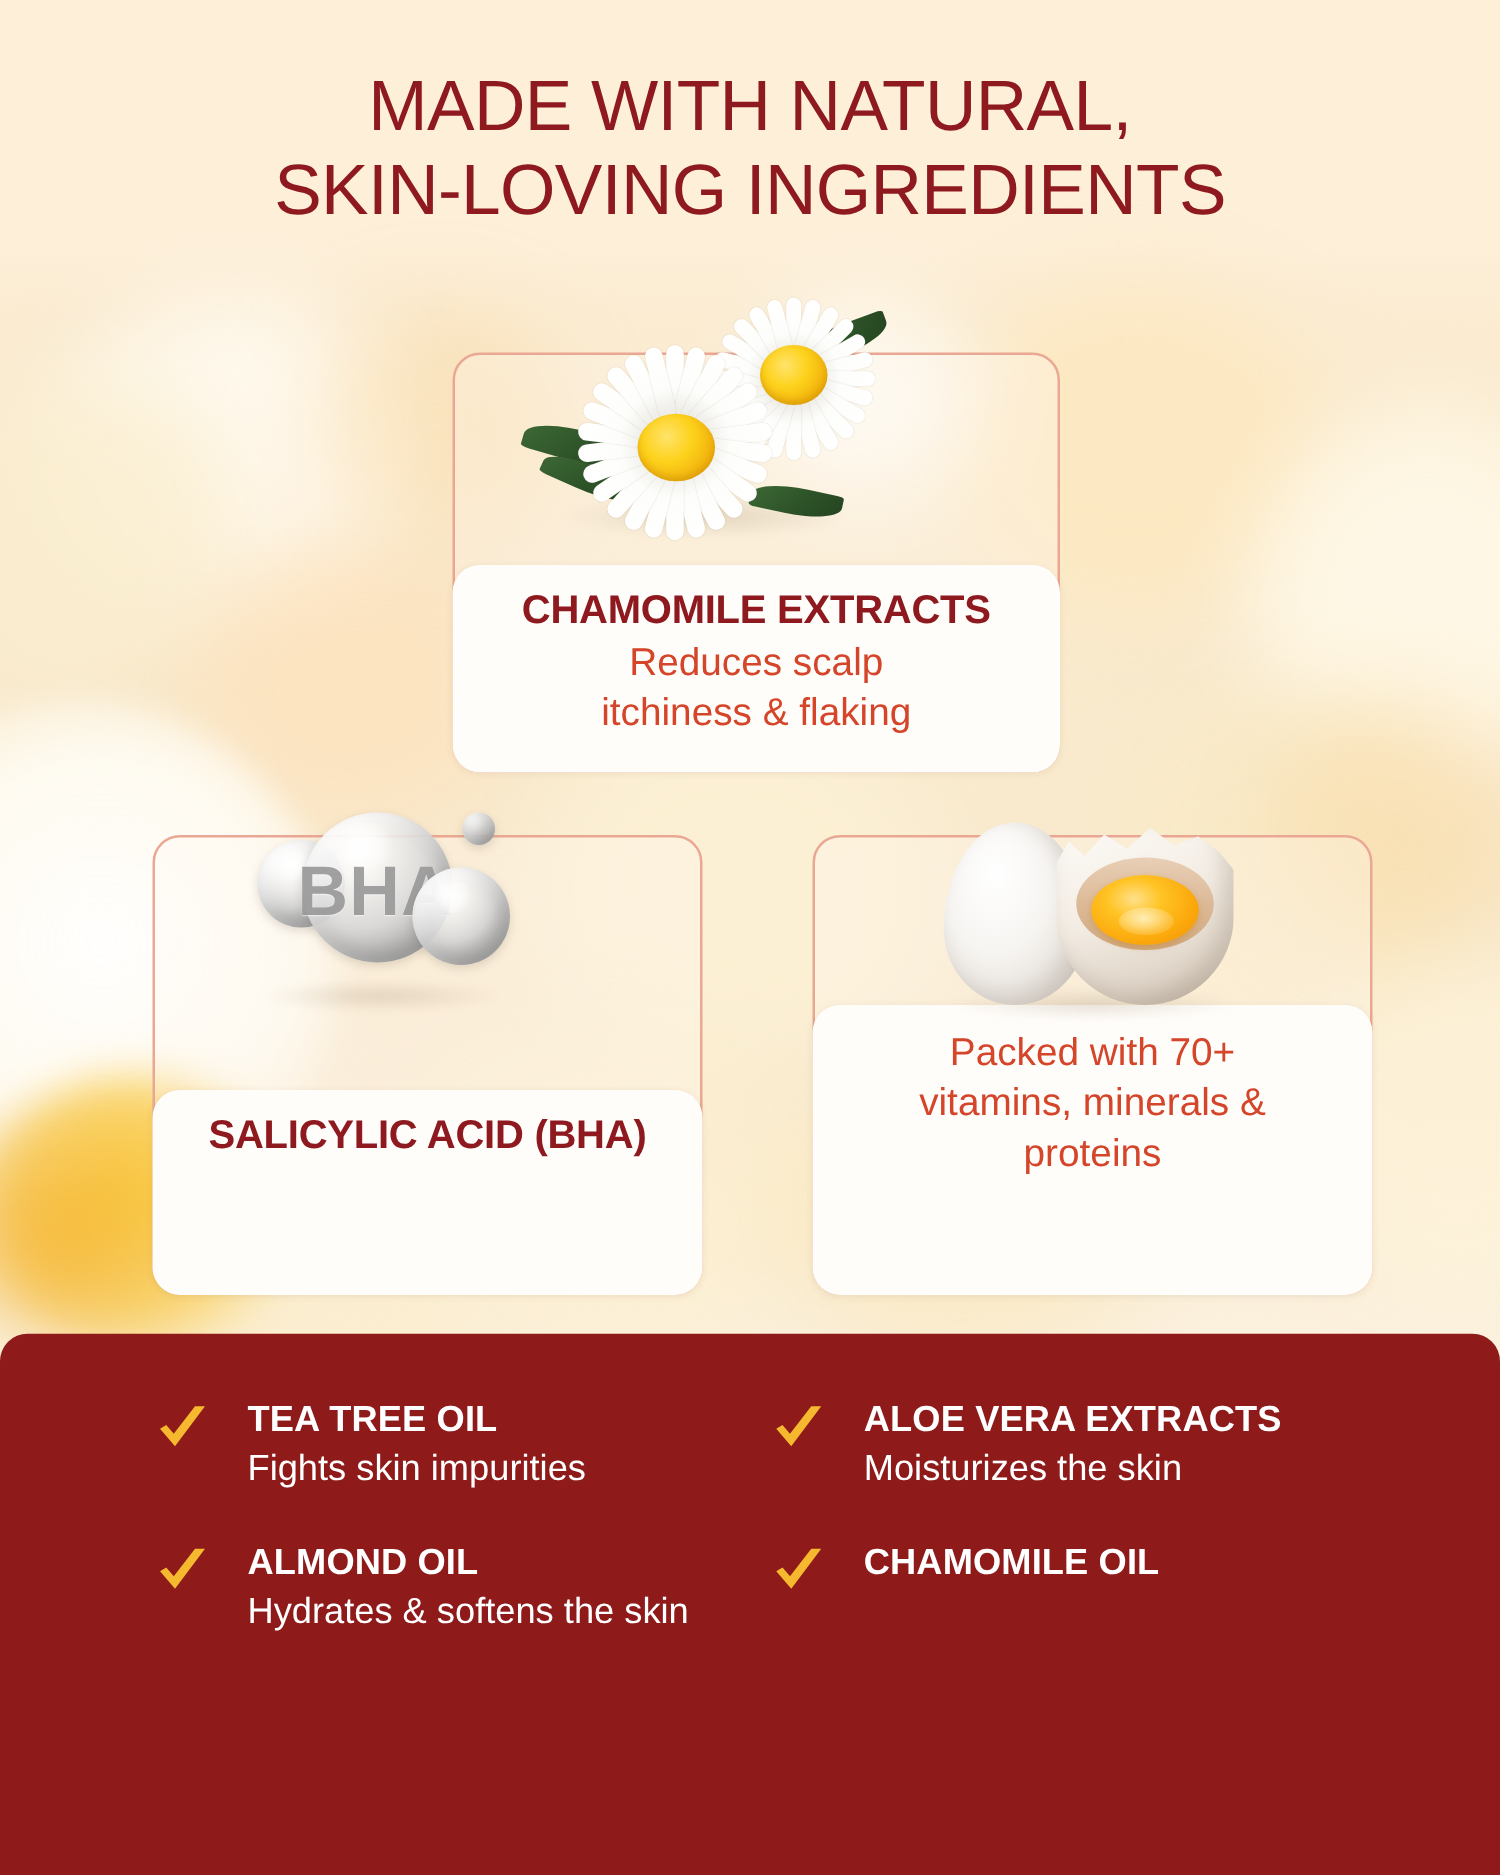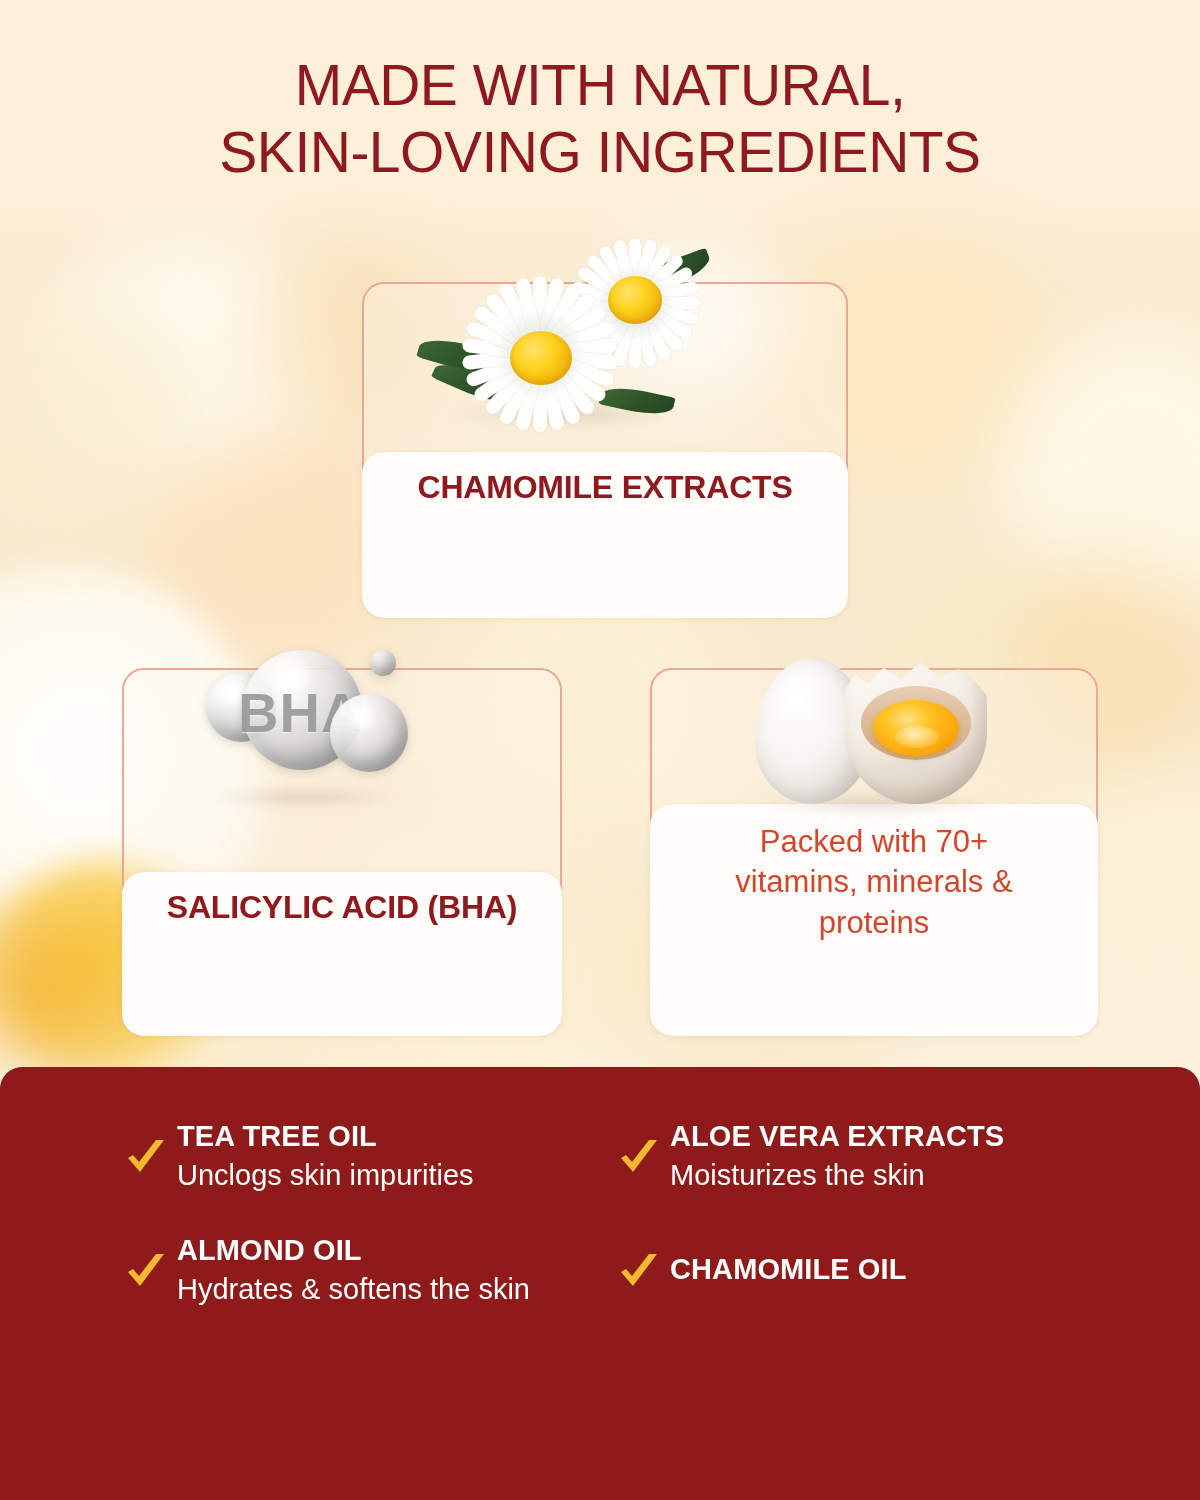--- a/index.html
+++ b/index.html
@@ -209,22 +209,22 @@
   }
   .benefit-grid {
     display:grid;
     grid-template-columns:1fr 1fr;
     column-gap:38px;
     row-gap:38px;
     padding:0 126px 0 126px;
   }
   .benefit {
     display:flex;
-    align-items:center;
-    gap:11px;
+    align-items:flex-start;
+    gap:32px;
   }
   .check-icon {
     flex:0 0 auto;
     width:40px; height:42px;
     margin-top:4px;
   }
   .benefit-body { flex:1 1 auto; min-width:0; }
   .benefit-title {
     color:#ffffff;
     font-weight:bold;
@@ -264,20 +264,22 @@
     <div class="blob daisy-blur-center"></div>
     <div class="blob daisy-blur-center2"></div>
   </div>
 
   <h1 class="headline">MADE WITH NATURAL,
 SKIN-LOVING INGREDIENTS</h1>
 
   <div class="card card-top">
     <div class="card-text">
       <div class="card-title">CHAMOMILE EXTRACTS</div>
+      <div class="card-desc">Reduces scalp
+itchiness &amp; flaking</div>
     </div>
   </div>
 
   <div class="card card-left">
     <div class="card-text">
       <div class="card-title">SALICYLIC ACID (BHA)</div>
     </div>
   </div>
 
   <div class="card card-right">
@@ -378,21 +380,21 @@
 
   <div class="bottom-panel">
     <div class="benefit-grid">
 
       <div class="benefit">
         <svg class="check-icon" viewBox="0 0 40 42">
           <path d="M2 20 L14 34 L38 2 L30 2 L13 24 L7 17 Z" fill="#F5B82E"></path>
         </svg>
         <div class="benefit-body">
           <div class="benefit-title">TEA TREE OIL</div>
-          <div class="benefit-desc">Unclogs skin impurities</div>
+          <div class="benefit-desc">Fights skin impurities</div>
         </div>
       </div>
 
       <div class="benefit">
         <svg class="check-icon" viewBox="0 0 40 42">
           <path d="M2 20 L14 34 L38 2 L30 2 L13 24 L7 17 Z" fill="#F5B82E"></path>
         </svg>
         <div class="benefit-body">
           <div class="benefit-title">ALOE VERA EXTRACTS</div>
           <div class="benefit-desc">Moisturizes the skin</div>

